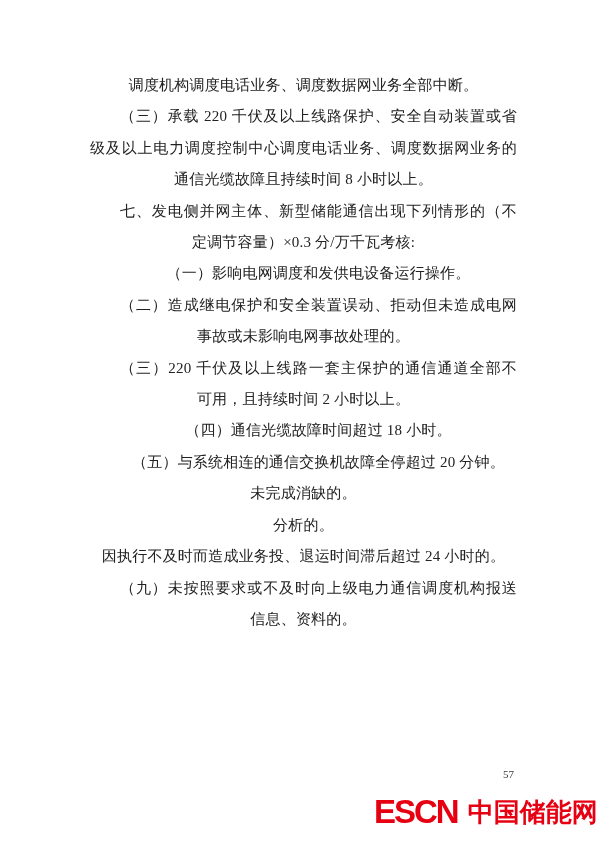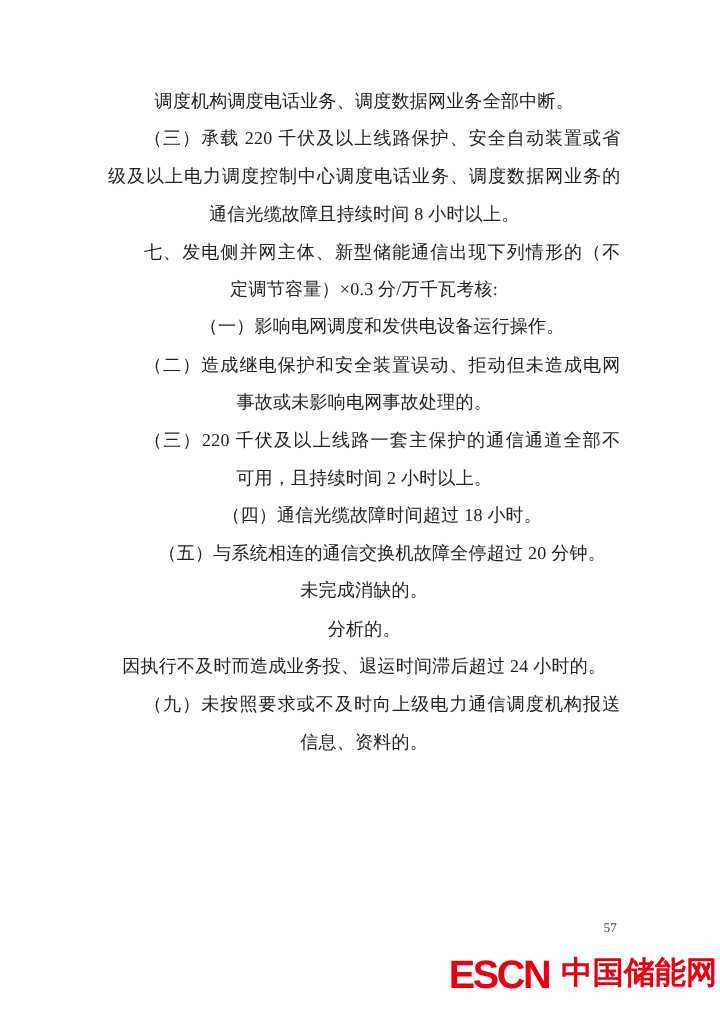--- a/index.html
+++ b/index.html
@@ -33,21 +33,21 @@
     position: absolute;
     left: 503px; top: 768px;
     font-size: 11px;
     color: #3a3a3a;
     font-family: "Liberation Serif", "DejaVu Serif", serif;
   }
   .logo {
     position: absolute;
     left: 374px; top: 796px;
     display: flex;
-    align-items: flex-start;
+    align-items: center;
     white-space: nowrap;
   }
   .logo-en {
     font-family: "Liberation Sans", "DejaVu Sans", sans-serif;
     font-weight: bold;
     font-size: 33px;
     line-height: 32px;
     letter-spacing: -2px;
     color: #e60012;
   }

